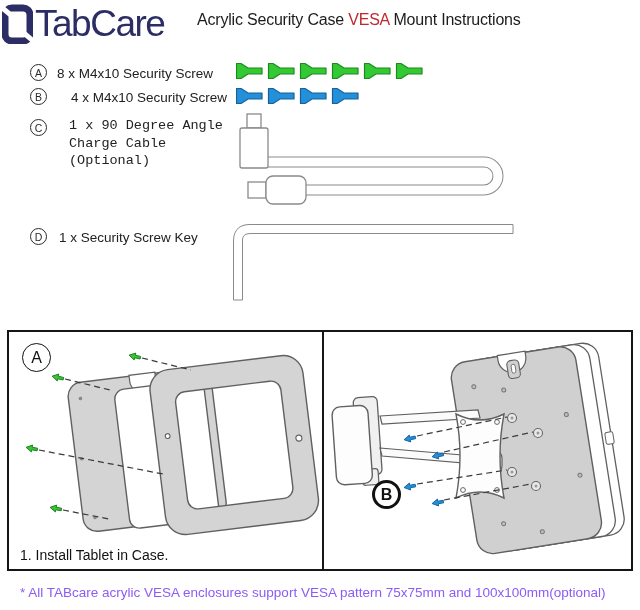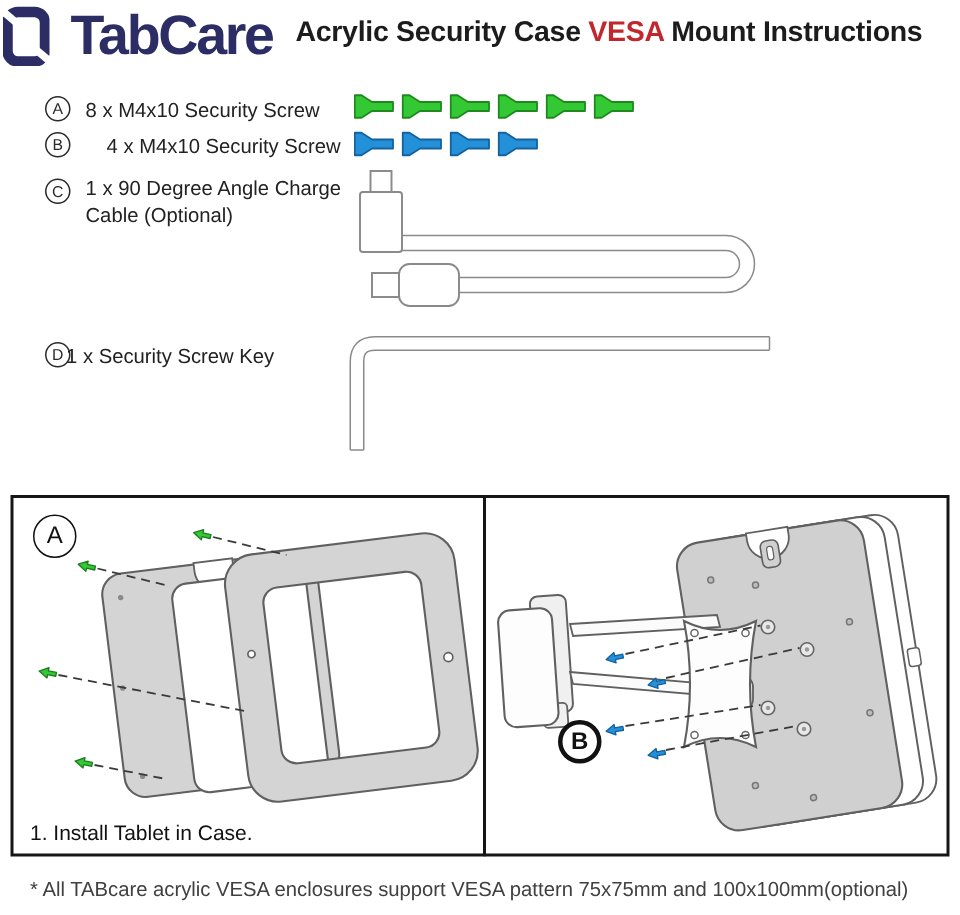--- a/index.html
+++ b/index.html
@@ -2,22 +2,22 @@
 <html><head>
 <meta charset="utf-8">
 <style>
   html,body{margin:0;padding:0;background:#fff;}
   #page{
     position:relative;width:640px;height:610px;background:#fff;overflow:hidden;
     font-family:"Liberation Sans", sans-serif;color:#1e1e1e;
   }
   
   #brand{position:absolute;left:2px;top:4px;display:flex;align-items:center;}
-  #brand-name{font-size:37px;font-weight:bold;letter-spacing:-1.5px;color:#2b2d64;margin-left:14px;line-height:40px;}
-  #page-title{position:absolute;left:197px;top:11px;font-size:19px;font-weight:700;letter-spacing:-0.2px;color:#1c1c1c;white-space:nowrap;}
+  #brand-name{font-size:37px;font-weight:normal;letter-spacing:-1.5px;color:#2b2d64;margin-left:2px;line-height:40px;}
+  #page-title{position:absolute;left:197px;top:11px;font-size:16px;font-weight:400;letter-spacing:-0.2px;color:#1c1c1c;white-space:nowrap;}
   #page-title .red{color:#c1272d;}
   
   .part-badge{
     position:absolute;width:17px;height:17px;border:1.4px solid #2a2a2a;border-radius:50%;
     display:flex;align-items:center;justify-content:center;font-size:10.5px;color:#2a2a2a;background:#fff;box-sizing:border-box;
   }
   .part-label{position:absolute;font-size:13.5px;color:#222;line-height:17.5px;}
   .illus{position:absolute;}
   
   .panel{position:absolute;top:330px;height:241px;border:2px solid #161616;background:#fff;box-sizing:border-box;}
@@ -25,21 +25,21 @@
   #panel-b{left:322px;width:311px;}
   .step-badge{
     position:absolute;border-radius:50%;background:#fff;display:flex;align-items:center;justify-content:center;
     color:#111;box-sizing:border-box;z-index:3;
   }
   #badge-a{left:13px;top:11px;width:29px;height:29px;border:1.8px solid #111;font-size:16px;}
   #badge-b{left:48px;top:148px;width:29px;height:29px;border:3px solid #111;font-size:16px;font-weight:bold;}
   .panel-caption{position:absolute;left:11px;bottom:6px;font-size:14px;color:#111;z-index:3;text-align:center;}
   .panel svg{position:absolute;left:0;top:0;}
   
-  #footnote{position:absolute;left:20px;top:585px;font-size:13.5px;color:#404040;text-align:right;}
+  #footnote{position:absolute;left:20px;top:585px;font-size:13.5px;color:#8b5cf6;text-align:right;}
 </style>
 </head>
 <body>
 
 <div id="page">
 
   <div id="brand">
     <svg width="31" height="40" viewBox="0 0 31 40">
       <rect x="3" y="4" width="25" height="33" rx="7" fill="none" stroke="#2b2d64" stroke-width="7"></rect>
       <rect x="-2" y="6" width="16" height="5" fill="#ffffff" transform="rotate(40 6 8)"></rect>
@@ -70,32 +70,32 @@
     <svg class="illus" style="left:236px;top:86px;" width="130" height="21" viewBox="0 0 130 21">
       <g fill="#2490d9" stroke="#14619c" stroke-width="1.2" stroke-linejoin="round">
         <path transform="translate(0,2)" d="M0.5,0.5 H5 L12,5 H26 V11 H12 L5,15.5 H0.5 Z"></path>
         <path transform="translate(32,2)" d="M0.5,0.5 H5 L12,5 H26 V11 H12 L5,15.5 H0.5 Z"></path>
         <path transform="translate(64,2)" d="M0.5,0.5 H5 L12,5 H26 V11 H12 L5,15.5 H0.5 Z"></path>
         <path transform="translate(96,2)" d="M0.5,0.5 H5 L12,5 H26 V11 H12 L5,15.5 H0.5 Z"></path>
       </g>
     </svg>
 
     <div class="part-badge" style="left:30px;top:119px;">C</div>
-    <div class="part-label" style="left:57px;top:117px;width:185px;">1 x 90 Degree Angle Charge Cable (Optional)</div>
+    <div class="part-label" style="left:69px;top:117px;width:185px;font-family:Liberation Mono, monospace;">1 x 90 Degree Angle Charge Cable (Optional)</div>
     <svg class="illus" style="left:226px;top:112px;" width="300" height="96" viewBox="0 0 300 96">
       <path d="M42,50 H258 A14,14 0 0 1 258,78 H80" fill="none" stroke="#8a8a8a" stroke-width="11"></path>
       <path d="M42,50 H258 A14,14 0 0 1 258,78 H80" fill="none" stroke="#ffffff" stroke-width="9"></path>
       <rect x="21" y="2" width="14" height="14" fill="#ffffff" stroke="#8a8a8a" stroke-width="1.3"></rect>
       <rect x="14" y="16" width="28" height="40" rx="2" fill="#ffffff" stroke="#8a8a8a" stroke-width="1.3"></rect>
       <rect x="22" y="70" width="18" height="16" fill="#ffffff" stroke="#8a8a8a" stroke-width="1.3"></rect>
       <rect x="40" y="64" width="40" height="28" rx="7" fill="#ffffff" stroke="#8a8a8a" stroke-width="1.3"></rect>
     </svg>
 
     <div class="part-badge" style="left:30px;top:228px;">D</div>
-    <div class="part-label" style="left:44px;top:229px;">1 x Security Screw Key</div>
+    <div class="part-label" style="left:59px;top:229px;">1 x Security Screw Key</div>
     <svg class="illus" style="left:222px;top:216px;" width="296" height="92" viewBox="0 0 296 92">
       <path d="M291,13 H28 Q16,13 16,25 V84" fill="none" stroke="#8a8a8a" stroke-width="10"></path>
       <path d="M291,13 H28 Q16,13 16,25 V84" fill="none" stroke="#ffffff" stroke-width="8"></path>
       <line x1="291" y1="8.5" x2="291" y2="17.5" stroke="#8a8a8a" stroke-width="1"></line>
       <line x1="11.5" y1="84" x2="20.5" y2="84" stroke="#8a8a8a" stroke-width="1"></line>
     </svg>
   </div>
 
   <div class="panel" id="panel-a">
     <div class="step-badge" id="badge-a">A</div>

